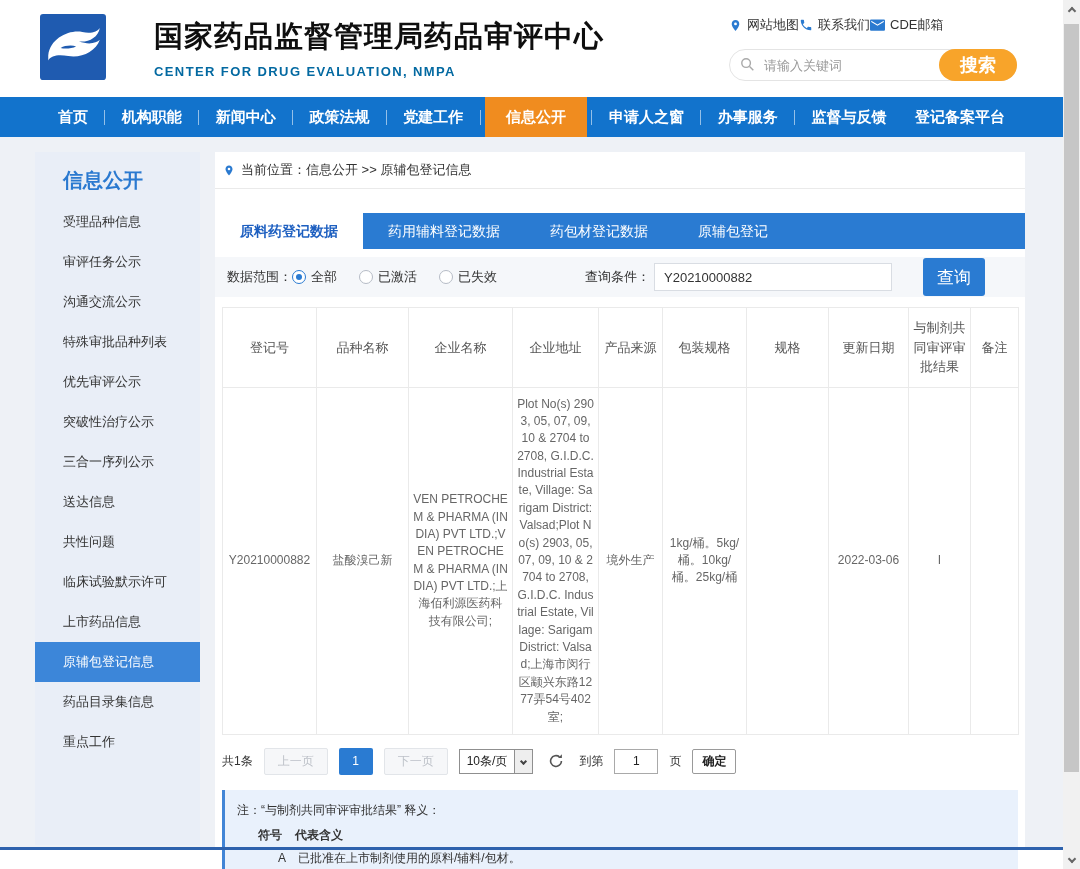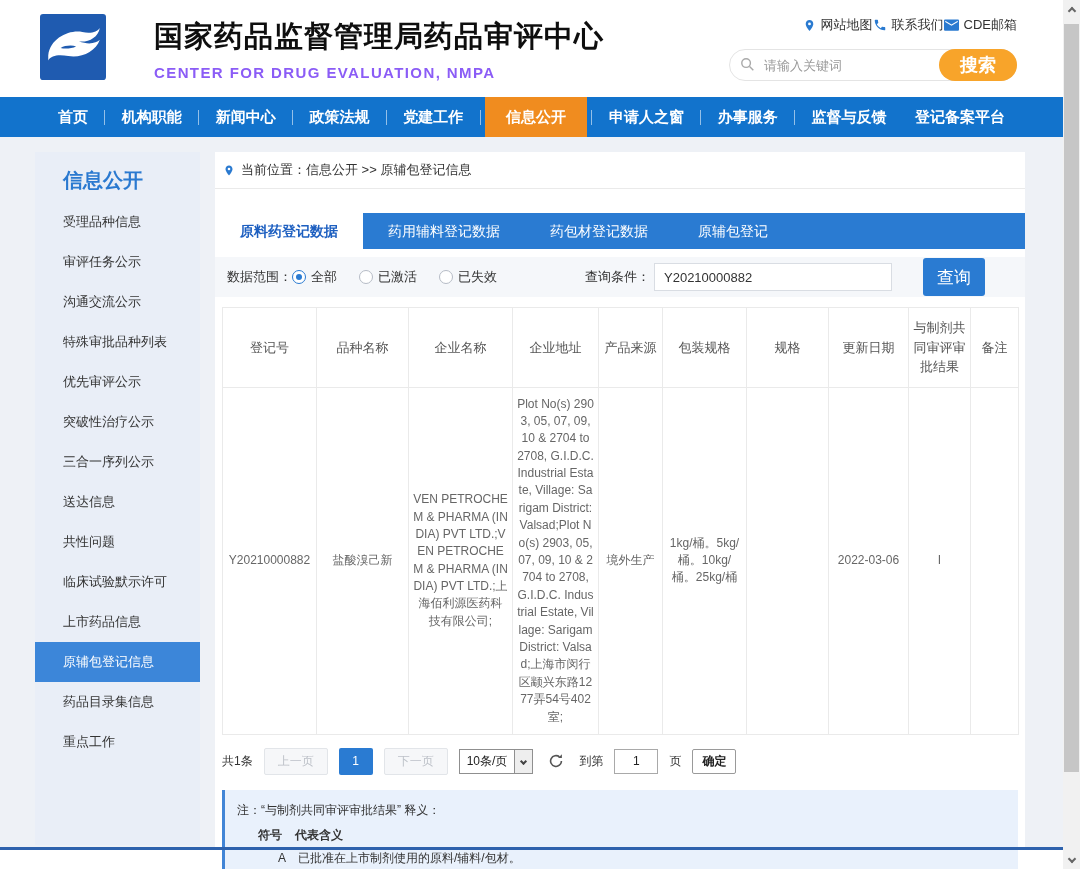--- a/index.html
+++ b/index.html
@@ -13,23 +13,23 @@
   .chev.up { transform:rotate(-135deg); }
   .chev.down { transform:rotate(45deg); }
   .sb-btn { position:absolute; left:0; width:17px; height:17px; display:flex; align-items:center; justify-content:center; }
   .sb-btn.top { top:2px; } .sb-btn.bottom { bottom:2px; }
 
   
   .header { position:absolute; left:0; top:0; width:1063px; height:97px; background:#fff; }
   .logo { position:absolute; left:40px; top:14px; width:66px; height:66px; }
   .title-block { position:absolute; left:116px; top:17px;margin-left:38px; }
   .site-title { font-size:29px; font-weight:bold; color:#0e0e0e; letter-spacing:1px; font-family:"DejaVu Sans","Liberation Sans",sans-serif; }
-  .site-subtitle { margin-top:7px; font-size:15px; font-weight:bold; color:#8b5cf6; letter-spacing:1.4px; }
+  .site-subtitle { margin-top:7px; font-size:13px; font-weight:bold; color:#0369a1; letter-spacing:1.4px; }
   .header-right { position:absolute; right:46px; top:16px; width:288px; }
-  .top-links { display:flex; justify-content:flex-end; list-style:none; }
+  .top-links { display:flex; justify-content:flex-start; list-style:none; }
   .top-links li { display:flex; align-items:center; gap:5px; font-size:13px; color:#333; cursor:pointer; }
   .search-box { position:relative; margin-top:15px; width:288px; height:32px; }
   .search-box input { width:288px; height:32px; border:1px solid #e4e4e4; border-radius:16px; padding:0 84px 0 34px; font-size:13px; color:#333; outline:none; }
   .search-box input::placeholder { color:#9a9a9a; }
   .search-icon-wrap { position:absolute; left:11px; top:8px; }
   .search-btn { position:absolute; right:0; top:0; width:78px; height:32px; border:none; border-radius:16px; background:#f8a42a; color:#fff; font-size:18px; font-weight:bold; cursor:pointer; }
 
   
   .navbar { position:absolute; left:0; top:97px; width:1063px; height:40px; background:#1273cc; display:flex; align-items:center; justify-content:space-between; padding:0 46px; }
   .nav-item { color:#fff; font-size:15px; font-weight:bold; height:40px; line-height:40px; padding:0 12px; white-space:nowrap; cursor:pointer; }

